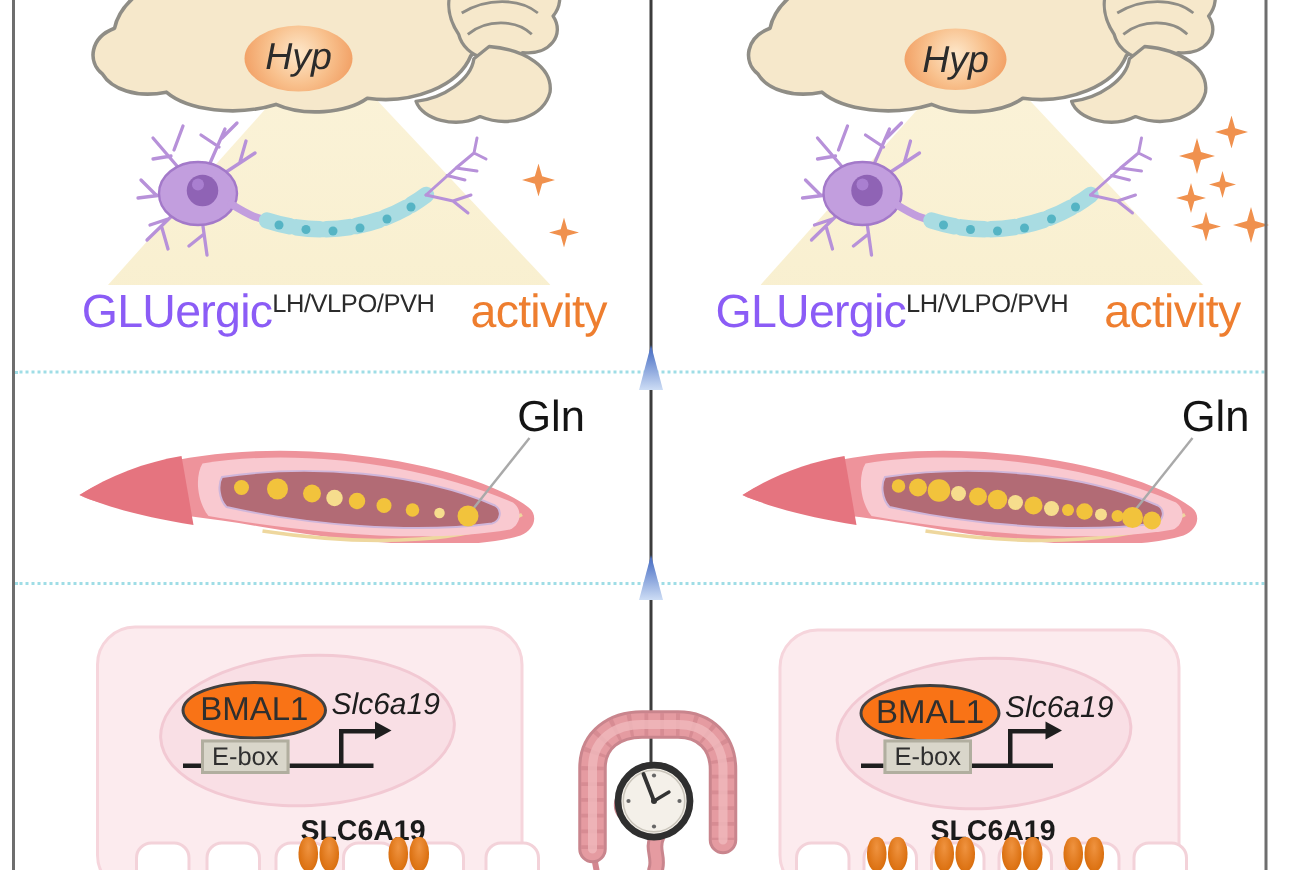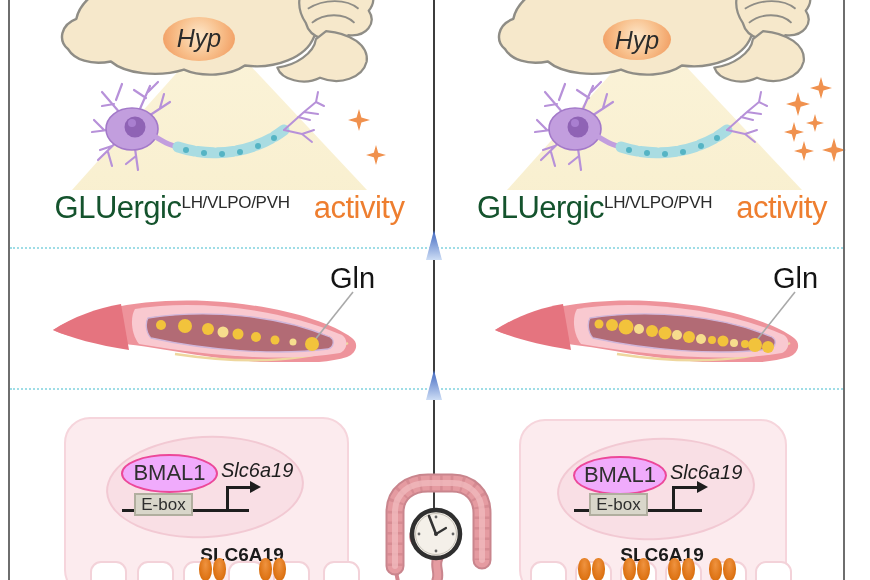--- a/index.html
+++ b/index.html
@@ -24,30 +24,30 @@
 
   .hyp{position:absolute;z-index:3;border-radius:50%;text-align:center;
     background:radial-gradient(circle at 50% 42%,#fde8cb 0%,#f8c08c 48%,#ef9254 100%);
     color:#2b2b2b;font-size:25px;font-style:italic;}
   .hyp span{display:inline-block;line-height:42px;}
 
   .sparkle{position:absolute;z-index:2;background:#f0914e;
     clip-path:polygon(50% 0,61% 39%,100% 50%,61% 61%,50% 100%,39% 61%,0 50%,39% 39%);}
 
   .caption{position:absolute;z-index:2;text-align:center;white-space:nowrap;}
-  .cap-main{font-size:31px;color:#14532d;letter-spacing:-.5px;margin-left:24px;}
+  .cap-main{font-size:31px;color:#8b5cf6;letter-spacing:-.5px;margin-left:24px;}
   .cap-sup{font-size:17px;color:#2b2b2b;position:relative;top:-10px;letter-spacing:-.3px;}
   .cap-activity{font-size:31px;color:#ee7e2f;margin-left:24px;letter-spacing:-.5px;}
 
   .vessel{position:absolute;top:264px;width:330px;height:100px;z-index:2;}
-  .gln-label{position:absolute;top:262px;width:60px;z-index:2;font-size:29px;color:#141414;text-align:left;}
+  .gln-label{position:absolute;top:262px;width:60px;z-index:2;font-size:29px;color:#141414;text-align:right;}
 
   .cell{position:absolute;background:#fcebee;border:2px solid #f6d5dc;border-radius:26px;z-index:1;}
   .nucleus{position:absolute;background:#f9dfe5;border:2px solid #f2c9d3;border-radius:50%;transform:rotate(-3deg);z-index:1;}
-  .bmal1{position:absolute;z-index:2;background:#f0abfc;border:2px solid #ec4899;border-radius:50%;
+  .bmal1{position:absolute;z-index:2;background:#f97316;border:2px solid #404040;border-radius:50%;
     text-align:center;color:#2f2f2f;font-size:22px;}
   .bmal1 span{display:inline-block;line-height:33px;}
   .gene{position:absolute;z-index:2;font-style:italic;font-size:20px;color:#1d1d1d;}
   .baseline{position:absolute;z-index:2;height:3px;background:#1e1e1e;}
   .ebox{position:absolute;z-index:3;background:#d9d6ca;border:2px solid #b1ae9f;
     font-size:17px;color:#2f2f2f;text-align:center;line-height:19px;}
   .riser{position:absolute;z-index:2;width:3px;background:#1e1e1e;}
   .arm{position:absolute;z-index:2;height:3px;background:#1e1e1e;}
   .arrowhead{position:absolute;z-index:2;width:0;height:0;
     border-left:11px solid #1e1e1e;border-top:6px solid transparent;border-bottom:6px solid transparent;}

